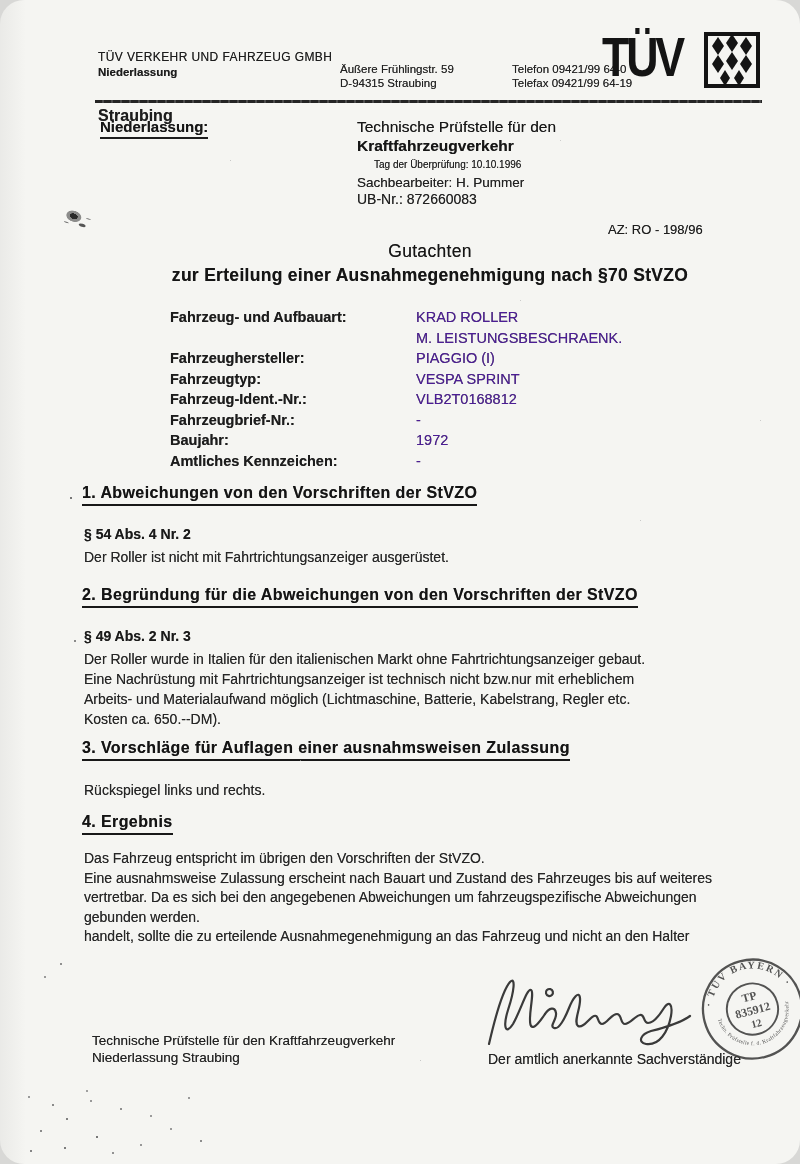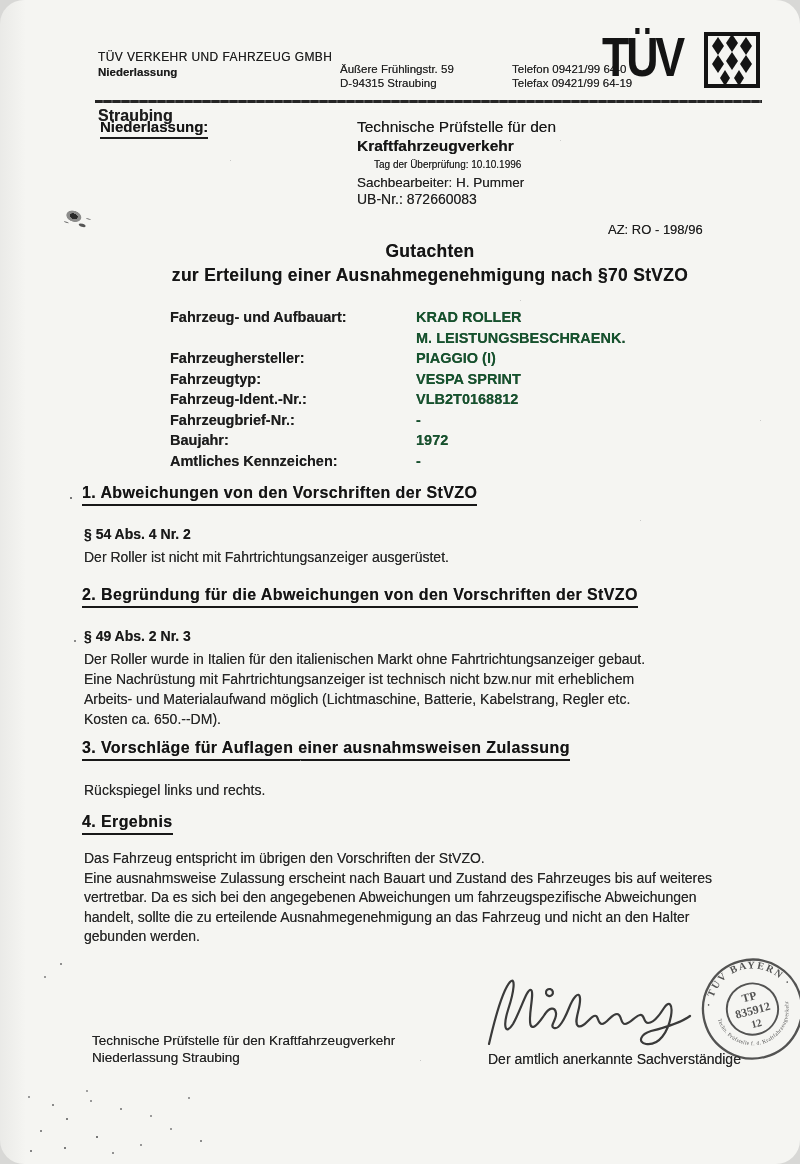--- a/index.html
+++ b/index.html
@@ -40,28 +40,28 @@
     border-bottom:2.5px solid #1c1c1c;padding-bottom:2px;color:#161616;}
   .office1{left:357px;top:118px;font-size:15.5px;font-weight:400;color:#161616;}
   .office2{left:357px;top:137px;font-size:15.5px;font-weight:700;color:#161616;}
   .office-d1{left:374px;top:159px;font-size:10px;text-align:right;}
   .office-d2{left:357px;top:175px;font-size:13.5px;}
   .office-d3{left:357px;top:191px;font-size:14px;}
   .az{left:608px;top:222px;font-size:13px;color:#1e1e1e;}
 
   
   .title-wrap{left:100px;top:241px;width:660px;text-align:center;}
-  .title1{font-size:17.5px;font-weight:700;color:#151515;letter-spacing:0.3px;}
+  .title1{font-size:17.5px;font-weight:400;color:#151515;letter-spacing:0.3px;}
   .title2{font-size:17.5px;font-weight:700;color:#151515;letter-spacing:0.3px;margin-top:3px;}
 
   
   .vehicle{left:170px;top:307px;width:560px;font-size:14.5px;line-height:20.5px;}
   .vrow{display:flex;}
   .vlabel{width:246px;font-weight:600;color:#1c1c1c;}
-  .vvalue{font-weight:700;color:#14532d;}
+  .vvalue{font-weight:400;color:#4c1d95;}
 
   
   .sec-heading{
     font-size:16px;font-weight:700;color:#141414;letter-spacing:0.4px;
     border-bottom:2.5px solid #181818;padding-bottom:2px;white-space:nowrap;
   }
   .sec-sub{font-size:14px;font-weight:700;color:#1a1a1a;white-space:nowrap;}
   .sec-body{font-size:14px;color:#262626;line-height:20px;}
   .h1{left:82px;top:484px;}
   .s1sub{left:84px;top:526px;}
@@ -208,22 +208,22 @@
   <div class="abs sec-heading soft h3">3. Vorschläge für Auflagen einer ausnahmsweisen Zulassung</div>
   <div class="abs sec-body soft s3body">
     <div>Rückspiegel links und rechts.</div>
   </div>
 
   <div class="abs sec-heading soft h4">4. Ergebnis</div>
   <div class="abs sec-body soft s4body">
     <div>Das Fahrzeug entspricht im übrigen den Vorschriften der StVZO.</div>
     <div>Eine ausnahmsweise Zulassung erscheint nach Bauart und Zustand des Fahrzeuges bis auf weiteres</div>
     <div>vertretbar. Da es sich bei den angegebenen Abweichungen um fahrzeugspezifische Abweichungen</div>
+    <div>gebunden werden.</div>
     <div>handelt, sollte die zu erteilende Ausnahmegenehmigung an das Fahrzeug und nicht an den Halter</div>
-    <div>gebunden werden.</div>
   </div>
 
   <div class="abs signature">
     <svg width="210" height="95" viewBox="0 0 210 95" fill="none" stroke="#3a3a3a" stroke-width="2.2" stroke-linecap="round" stroke-linejoin="round">
       <path d="M 6 78 C 12 52 20 24 27 16 C 33 10 31 26 25 44 C 20 60 22 70 30 58 C 38 44 44 22 48 24 C 52 26 44 54 48 60 C 51 64 58 54 62 48"></path>
       <path d="M 64 24 a 3.5 3.5 0 1 1 -0.1 0.1"></path>
       <path d="M 62 48 C 66 42 72 40 73 47 C 74 54 66 60 71 62 C 76 64 82 52 86 42 C 90 32 96 24 97 32 C 98 42 90 56 95 60 C 100 63 106 52 111 50 C 116 48 114 58 119 58 C 124 58 128 48 134 48 C 139 48 137 58 142 58 C 147 58 152 50 157 49 C 162 48 160 57 165 57 C 170 57 176 50 181 42 C 186 34 190 38 188 50 C 185 66 176 80 163 78 C 154 76 158 68 168 65 C 180 62 196 58 207 50"></path>
     </svg>
   </div>
   <div class="abs txt soft sig-caption">Der amtlich anerkannte Sachverständige</div>

